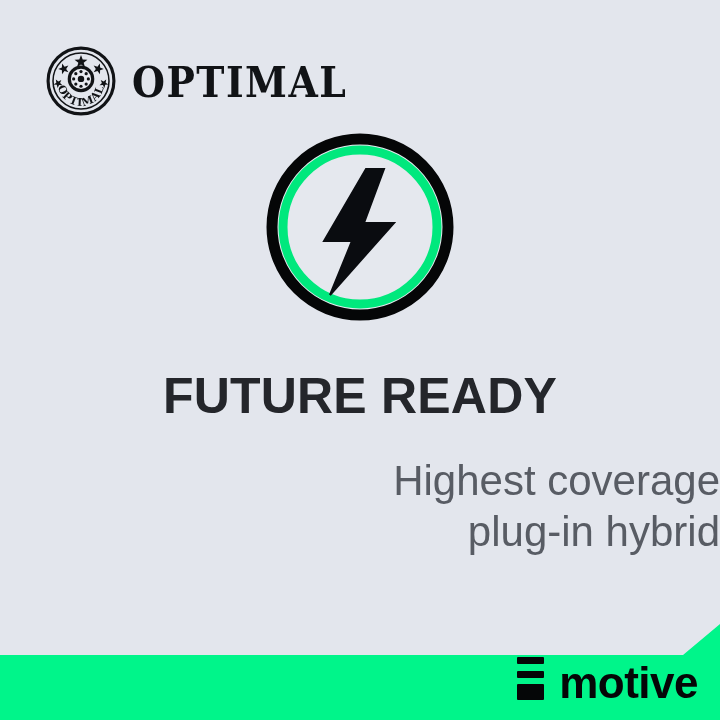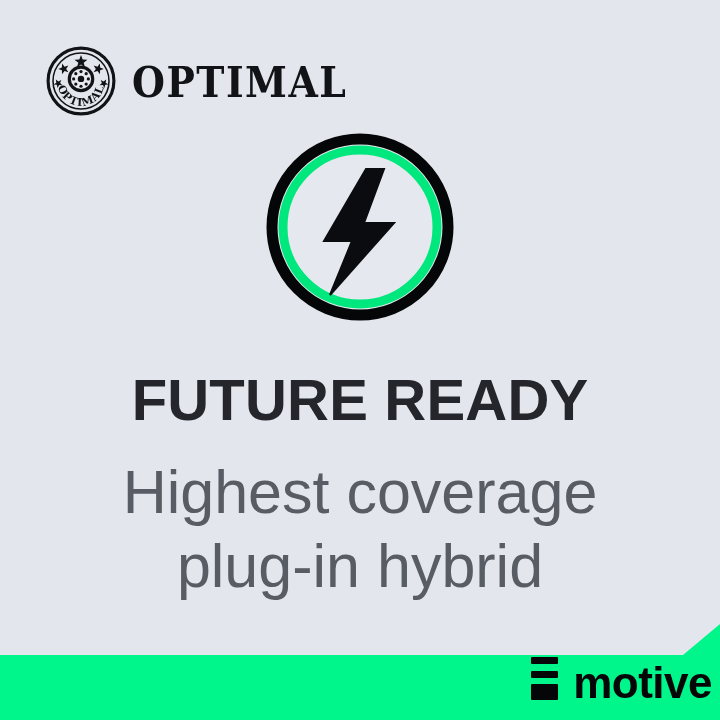--- a/index.html
+++ b/index.html
@@ -56,53 +56,53 @@
   }
   #hero-emblem svg { display: block; }
 
   
   #headline {
     position: absolute;
     left: 0;
     top: 371px;
     width: 720px;
     text-align: center;
-    font-size: 58px;
+    font-size: 50px;
     font-weight: bold;
     letter-spacing: 0.2px;
     color: #24262b;
     line-height: 1;
     white-space: nowrap;
   }
   #subhead {
     position: absolute;
     left: 0;
     top: 455px;
     width: 720px;
-    text-align: center;
-    font-size: 61px;
+    text-align: right;
+    font-size: 42px;
     font-weight: 400;
     color: #585c64;
     line-height: 1.22;
   }
   #subhead .line { display: block; white-space: nowrap; }
 
   
   #footer-band {
     position: absolute;
     left: 0;
     bottom: 0;
     width: 720px;
     height: 96px;
     background: #00f58a;
     clip-path: polygon(0 31px, 683px 31px, 720px 0, 720px 96px, 0 96px);
   }
   #footer-logo {
     position: absolute;
-    right: 8px;
+    right: 22px;
     bottom: 20px;
     display: flex;
     align-items: flex-end;
     gap: 15px;
     color: #050607;
   }
   #footer-logo .emotive-e {
     position: relative;
     width: 27px;
     height: 43px;

